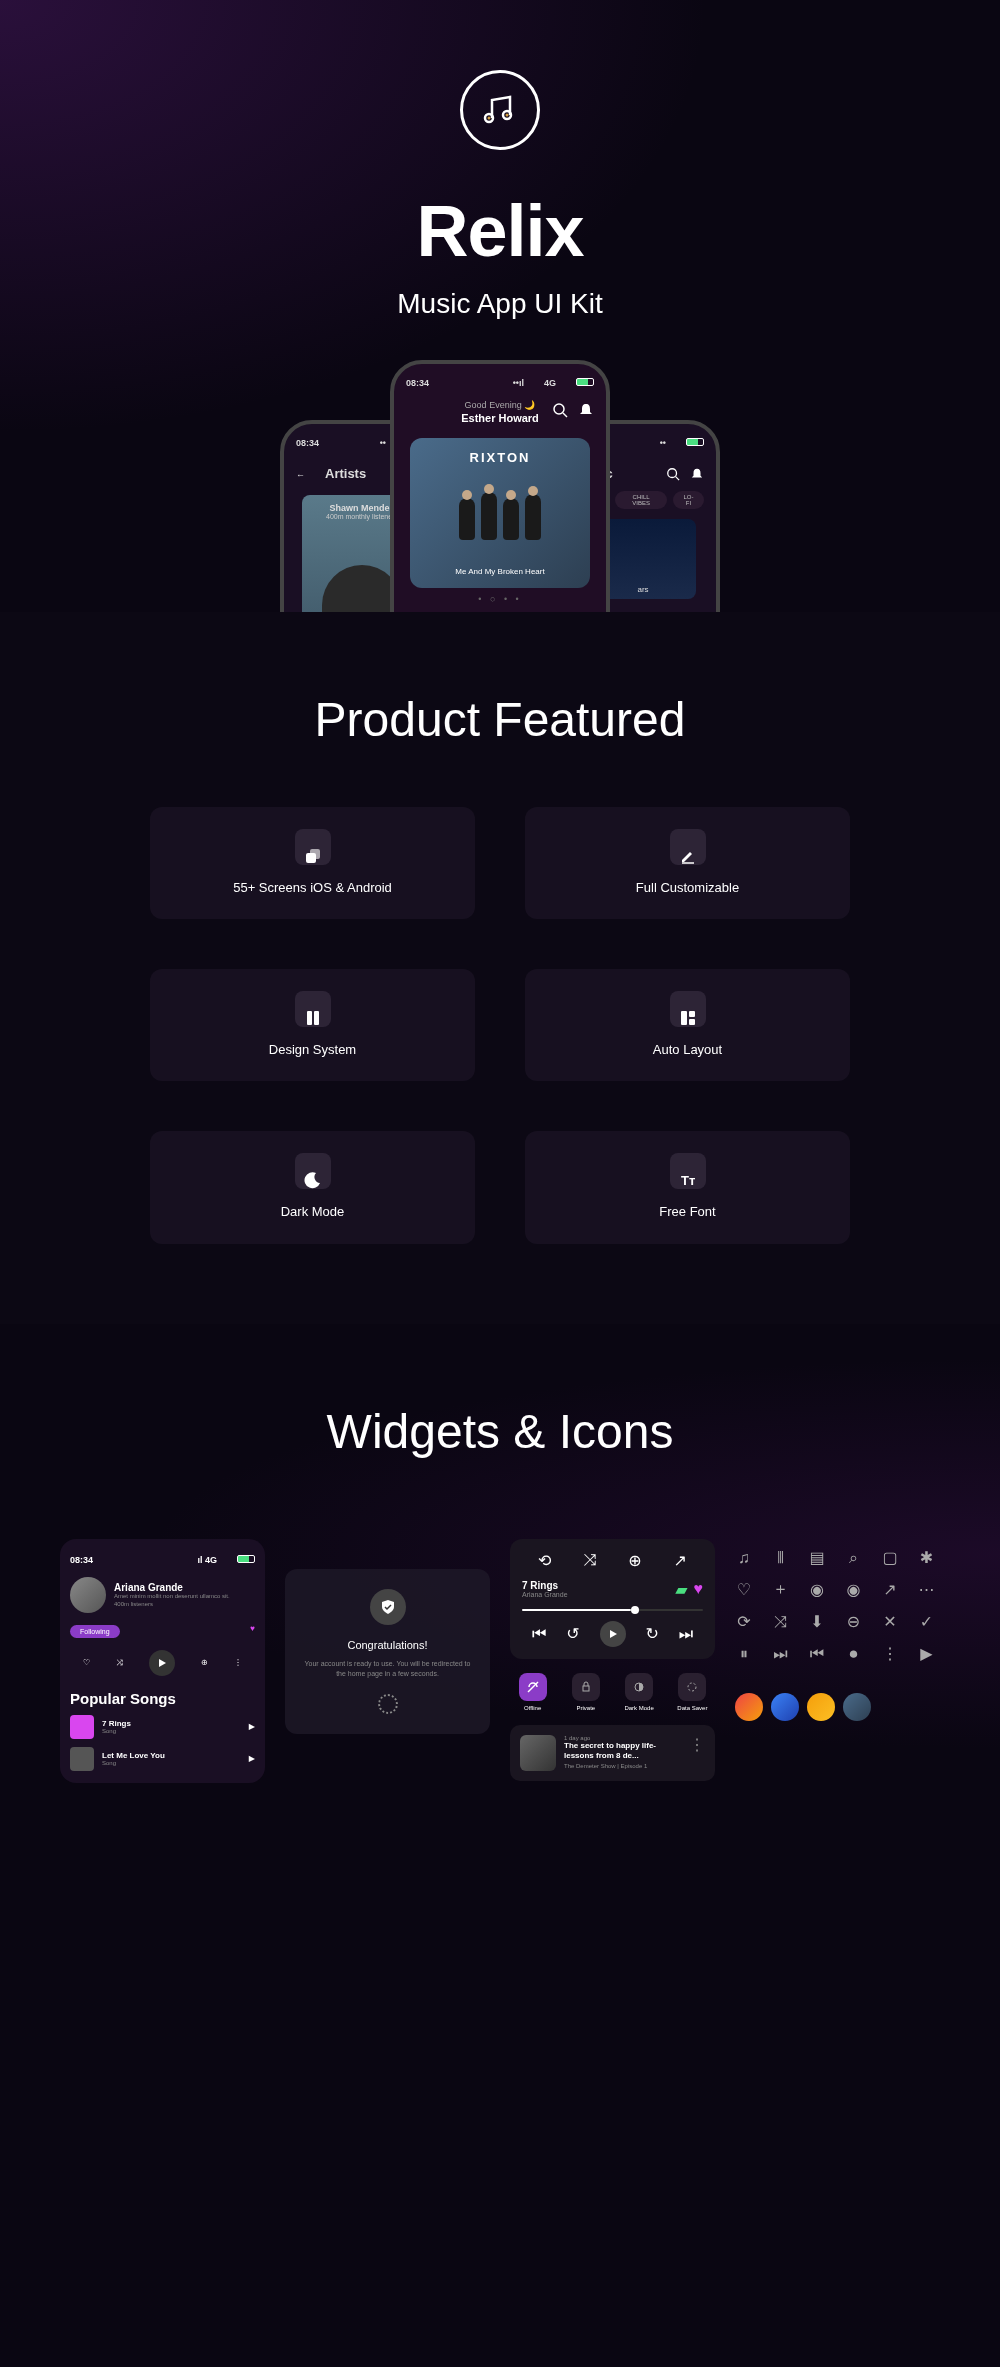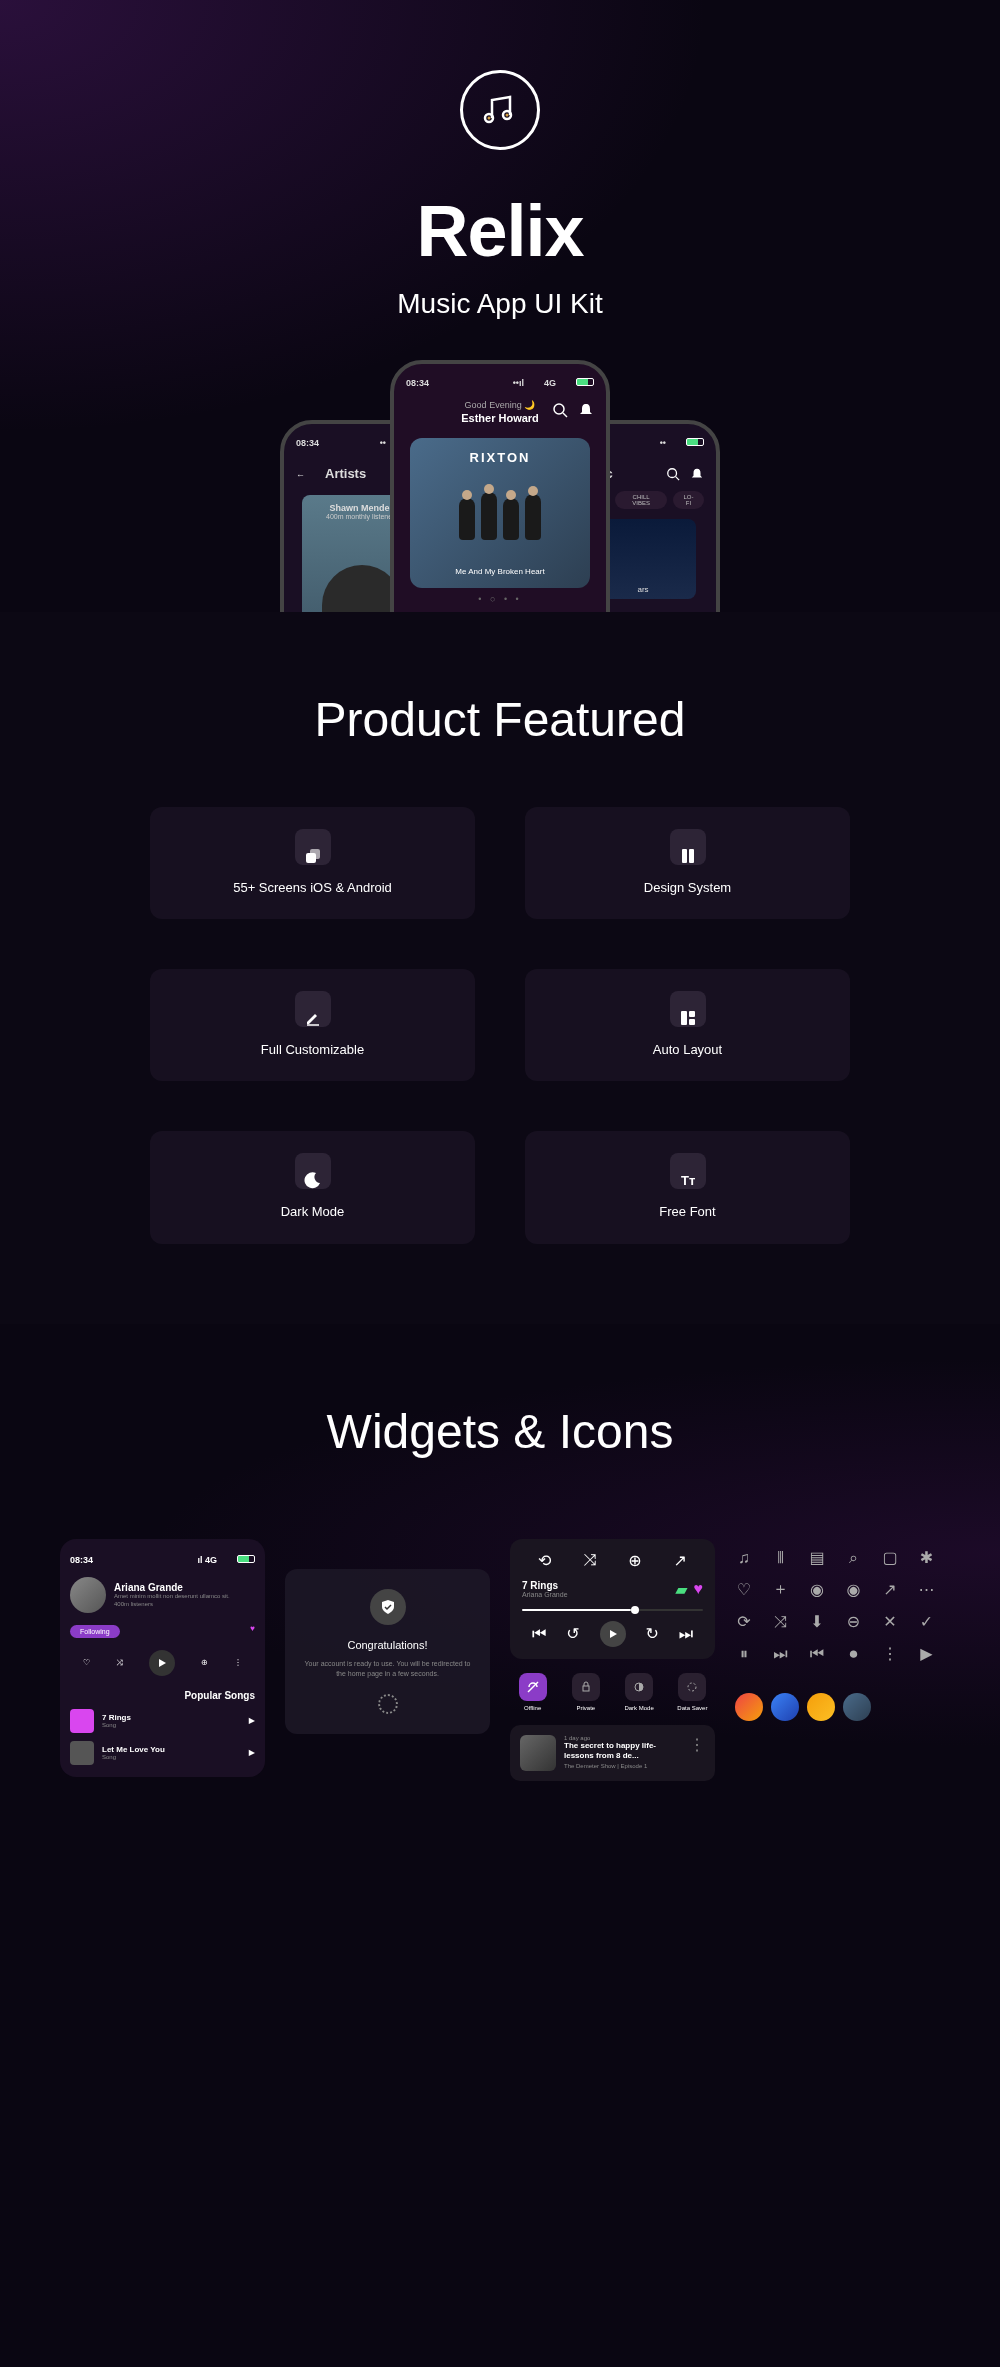--- a/index.html
+++ b/index.html
@@ -204,34 +204,34 @@
           <svg width="18" height="18" viewBox="0 0 18 18">
             <rect x="2" y="6" width="10" height="10" fill="#fff" rx="2"></rect>
             <rect x="6" y="2" width="10" height="10" fill="#fff" rx="2" opacity="0.6"></rect>
           </svg>
         </div>
       <div class="feat-label">55+ Screens iOS &amp; Android</div>
     </div>
     <div class="feature-card">
       <div class="feature-icon-box">
           <svg width="18" height="18" viewBox="0 0 18 18">
+            <path d="M3 13 L11 5 L13 7 L5 15 L3 15 Z" fill="#fff"></path>
+            <line x1="3" y1="16" x2="15" y2="16" stroke="#fff" stroke-width="1.5"></line>
+          </svg>
+        </div>
+      <div class="feat-label">Full Customizable</div>
+    </div>
+    <div class="feature-card">
+      <div class="feature-icon-box">
+          <svg width="18" height="18" viewBox="0 0 18 18">
             <rect x="3" y="2" width="5" height="14" fill="#fff" rx="1"></rect>
             <rect x="10" y="2" width="5" height="14" fill="#fff" rx="1"></rect>
           </svg>
         </div>
       <div class="feat-label">Design System</div>
-    </div>
-    <div class="feature-card">
-      <div class="feature-icon-box">
-          <svg width="18" height="18" viewBox="0 0 18 18">
-            <path d="M3 13 L11 5 L13 7 L5 15 L3 15 Z" fill="#fff"></path>
-            <line x1="3" y1="16" x2="15" y2="16" stroke="#fff" stroke-width="1.5"></line>
-          </svg>
-        </div>
-      <div class="feat-label">Full Customizable</div>
     </div>
     <div class="feature-card">
       <div class="feature-icon-box">
           <svg width="18" height="18" viewBox="0 0 18 18">
             <rect x="2" y="2" width="6" height="14" fill="#fff" rx="1"></rect>
             <rect x="10" y="2" width="6" height="6" fill="#fff" rx="1"></rect>
             <rect x="10" y="10" width="6" height="6" fill="#fff" rx="1"></rect>
           </svg>
         </div>
       <div class="feat-label">Auto Layout</div>
@@ -285,21 +285,21 @@
           <span>♡</span>
           <span>⤨</span>
           <div class="play-btn">
               <svg width="10" height="10" viewBox="0 0 10 10">
                 <path d="M2 1 L9 5 L2 9 Z" fill="#fff"></path>
               </svg>
             </div>
           <span>⊕</span>
           <span>⋮</span>
         </div>
-        <div style="text-align:right;font-size:10px;font-weight:600;margin-top:14px">Popular Songs</div>
+        <div style="text-align:left;font-size:15px;font-weight:600;margin-top:14px">Popular Songs</div>
         <div class="song-row">
           <div class="song-thumb"></div>
           <div style="text-align:left;flex:1">
             <div style="font-size:8px;font-weight:600">7 Rings</div>
             <div style="font-size:6px;color:#888">Song</div>
           </div>
           <span>▶</span>
         </div>
         <div class="song-row">
           <div class="song-thumb" style="background:#555"></div>

